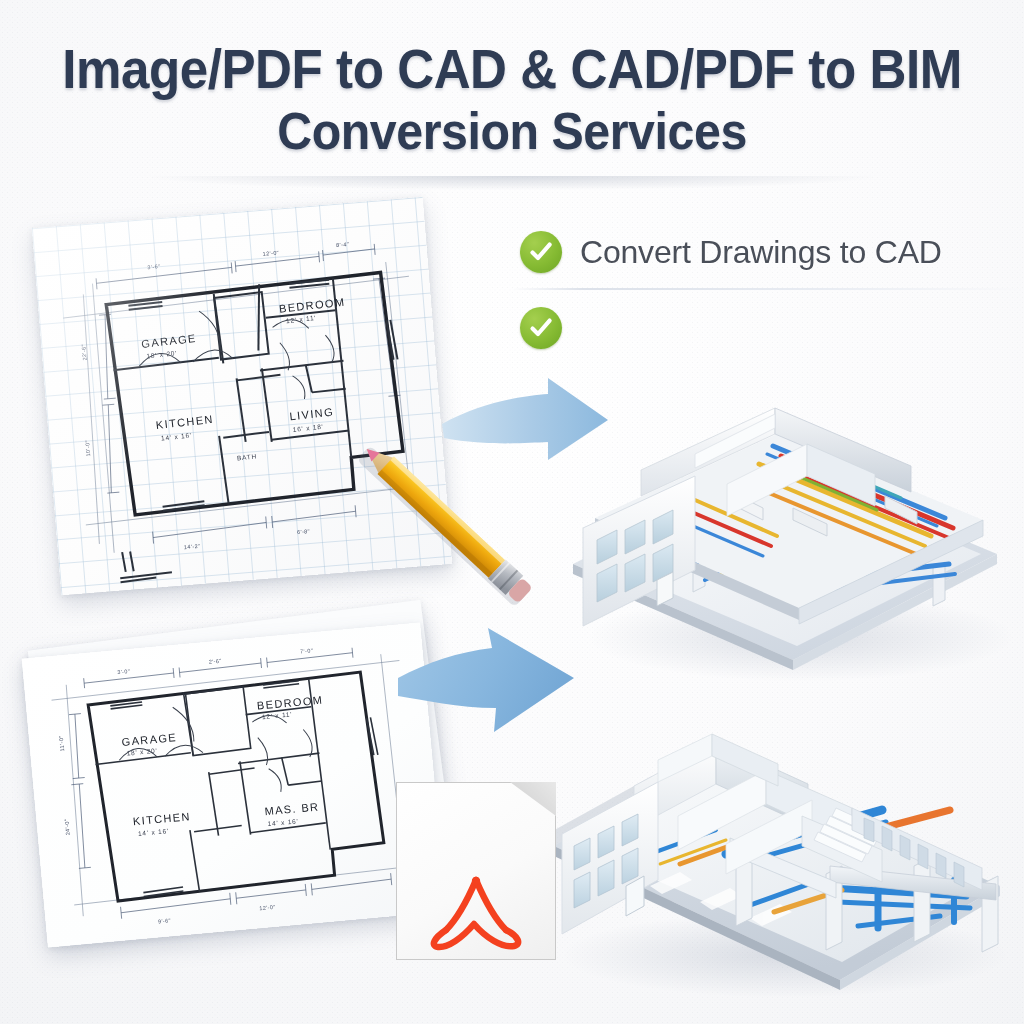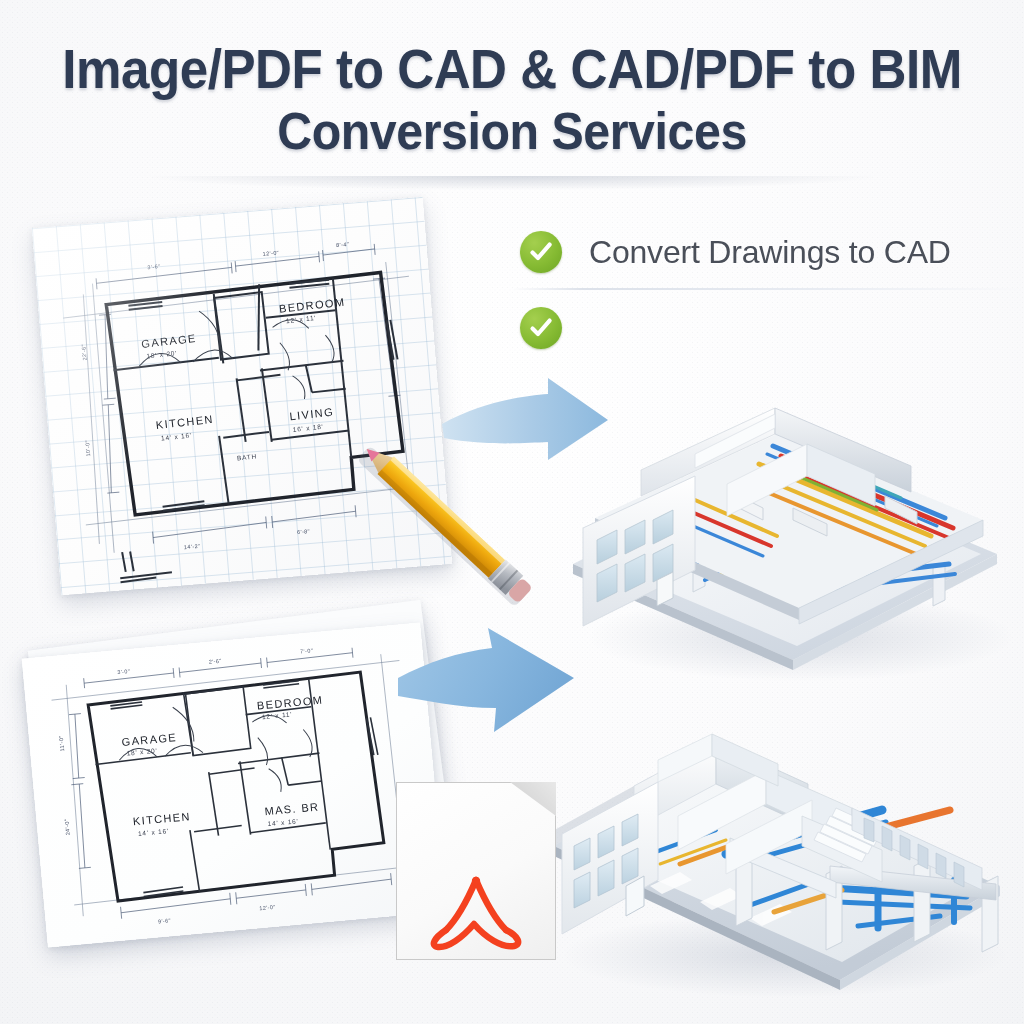--- a/index.html
+++ b/index.html
@@ -43,21 +43,21 @@
   }
   .headline .ln2{font-size:52px;}
   .headline-shadow{
     position:absolute;left:150px;right:150px;top:176px;height:14px;
     background:radial-gradient(ellipse at 50% 0%, rgba(120,132,155,.28) 0%, rgba(120,132,155,0) 72%);
     z-index:19;
   }
 
   
   .bullets{position:absolute;left:512px;top:218px;width:512px;z-index:25;}
-  .bullet{display:flex;align-items:center;gap:27px;height:68px;padding-left:8px;}
+  .bullet{display:flex;align-items:center;gap:18px;height:68px;padding-left:8px;}
   .tick{
     flex:0 0 auto;width:42px;height:42px;border-radius:50%;
     background:radial-gradient(circle at 34% 28%, #a4cf4e 0%, #86bb33 55%, #6da524 100%);
     box-shadow:0 1px 2px rgba(90,120,40,.35);
     position:relative;
   }
   .tick svg{position:absolute;left:7px;top:7px;}
   .blabel{
     color:#4a4f59;font-size:32px;letter-spacing:-.2px;white-space:nowrap;
     text-shadow:0 1px 0 rgba(255,255,255,.8);

